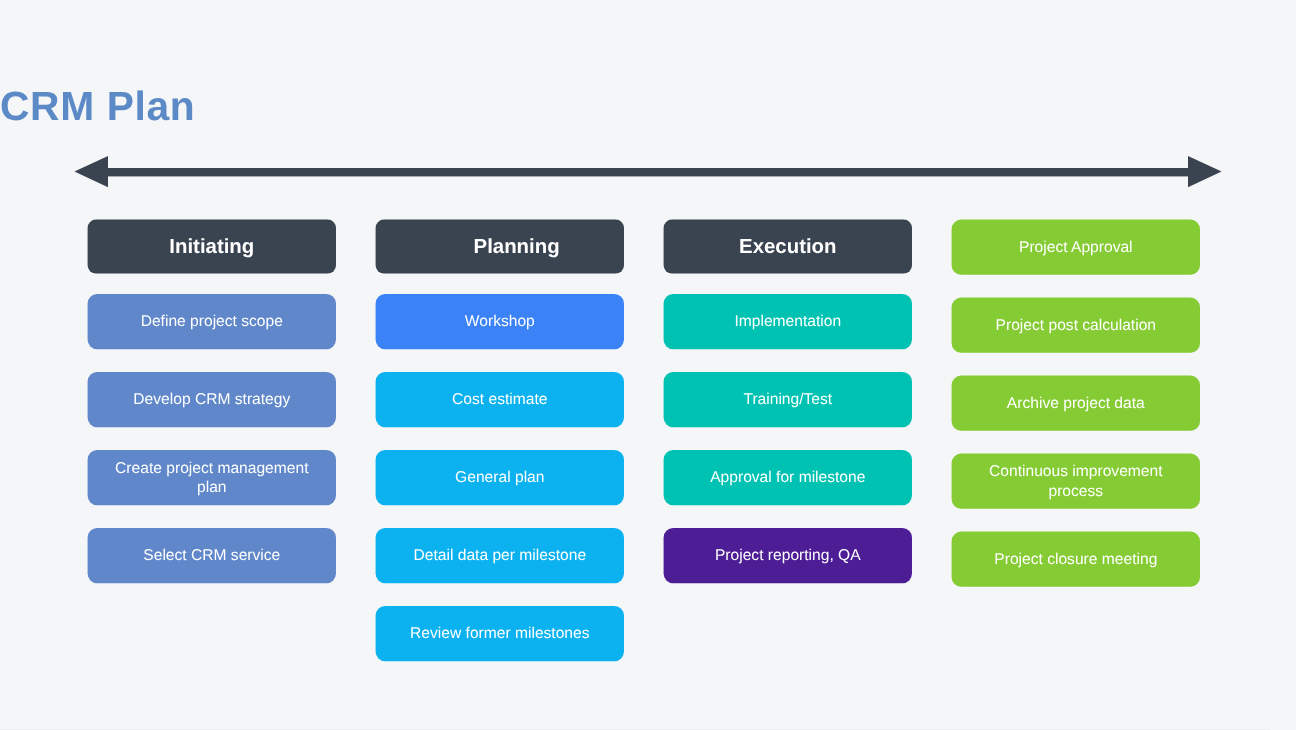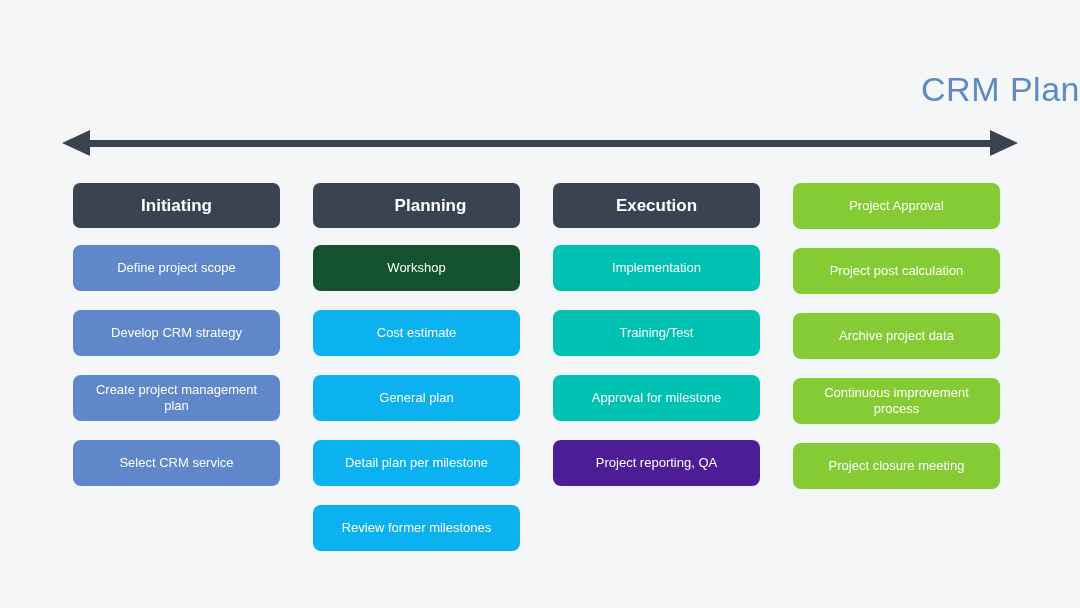--- a/index.html
+++ b/index.html
@@ -14,23 +14,23 @@
     height: 608px;
     margin: 0 auto;
     background: #f5f6f7;
     overflow: hidden;
   }
   .title {
     position: absolute;
     top: 70px;
     left: 0;
     width: 100%;
-    text-align: right;
+    text-align: left;
     font-size: 34px;
-    font-weight: normal;
+    font-weight: bold;
     color: #5b8ac6;
     letter-spacing: 0.5px;
   }
   
   .arrow-line {
     position: absolute;
     top: 140px;
     left: 86px;
     width: 908px;
     height: 7px;
@@ -124,24 +124,24 @@
   <div class="column col-1">
     <div class="col-header" style="background: rgb(58, 67, 80);">Initiating</div>
     <div class="item c-initiating" style="background: rgb(95, 135, 201);">Define project scope</div>
     <div class="item c-initiating" style="background: rgb(95, 135, 201);">Develop CRM strategy</div>
     <div class="item c-initiating" style="background: rgb(95, 135, 201);">Create project management plan</div>
     <div class="item c-initiating" style="background: rgb(95, 135, 201);">Select CRM service</div>
   </div>
 
   <div class="column col-2">
     <div class="col-header" style="background: rgb(58, 67, 80); padding-left: 28px;">Planning</div>
-    <div class="item c-planning" style="background: #14532d;">Workshop</div>
+    <div class="item c-planning" style="background: #3b82f6;">Workshop</div>
     <div class="item c-planning" style="background: rgb(11, 178, 239);">Cost estimate</div>
     <div class="item c-planning" style="background: rgb(11, 178, 239);">General plan</div>
-    <div class="item c-planning" style="background: rgb(11, 178, 239);">Detail plan per milestone</div>
+    <div class="item c-planning" style="background: rgb(11, 178, 239);">Detail data per milestone</div>
     <div class="item c-planning" style="background: rgb(11, 178, 239);">Review former milestones</div>
   </div>
 
   <div class="column col-3">
     <div class="col-header" style="background: rgb(58, 67, 80);">Execution</div>
     <div class="item c-execution" style="background: rgb(0, 194, 178);">Implementation</div>
     <div class="item c-execution" style="background: rgb(0, 194, 178);">Training/Test</div>
     <div class="item c-execution" style="background: rgb(0, 194, 178);">Approval for milestone</div>
     <div class="item c-execution" style="background: #4c1d95;">Project reporting, QA</div>
   </div>

